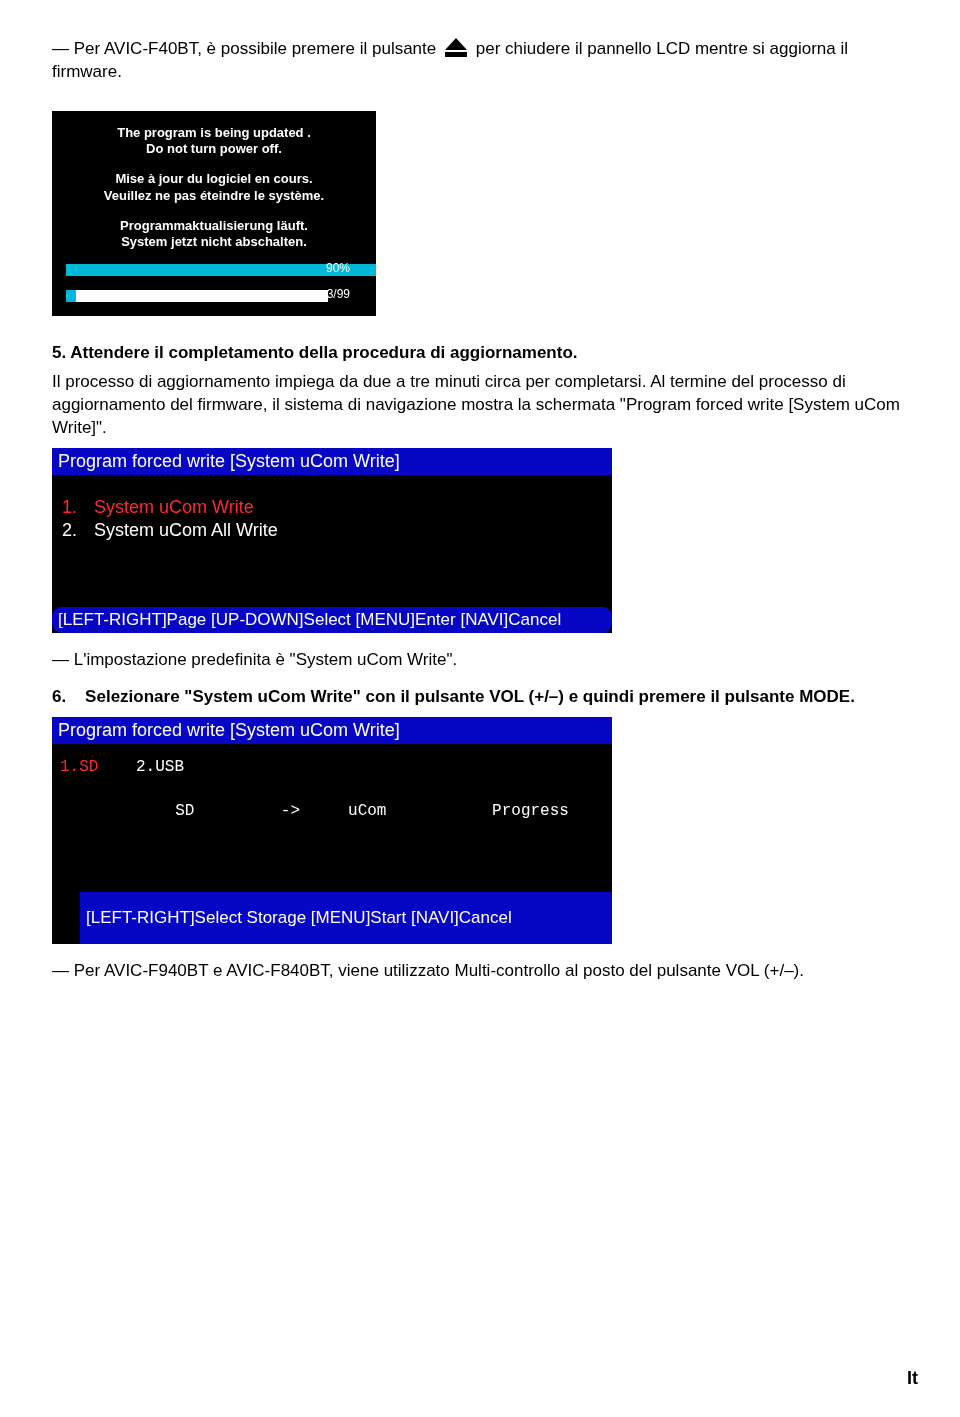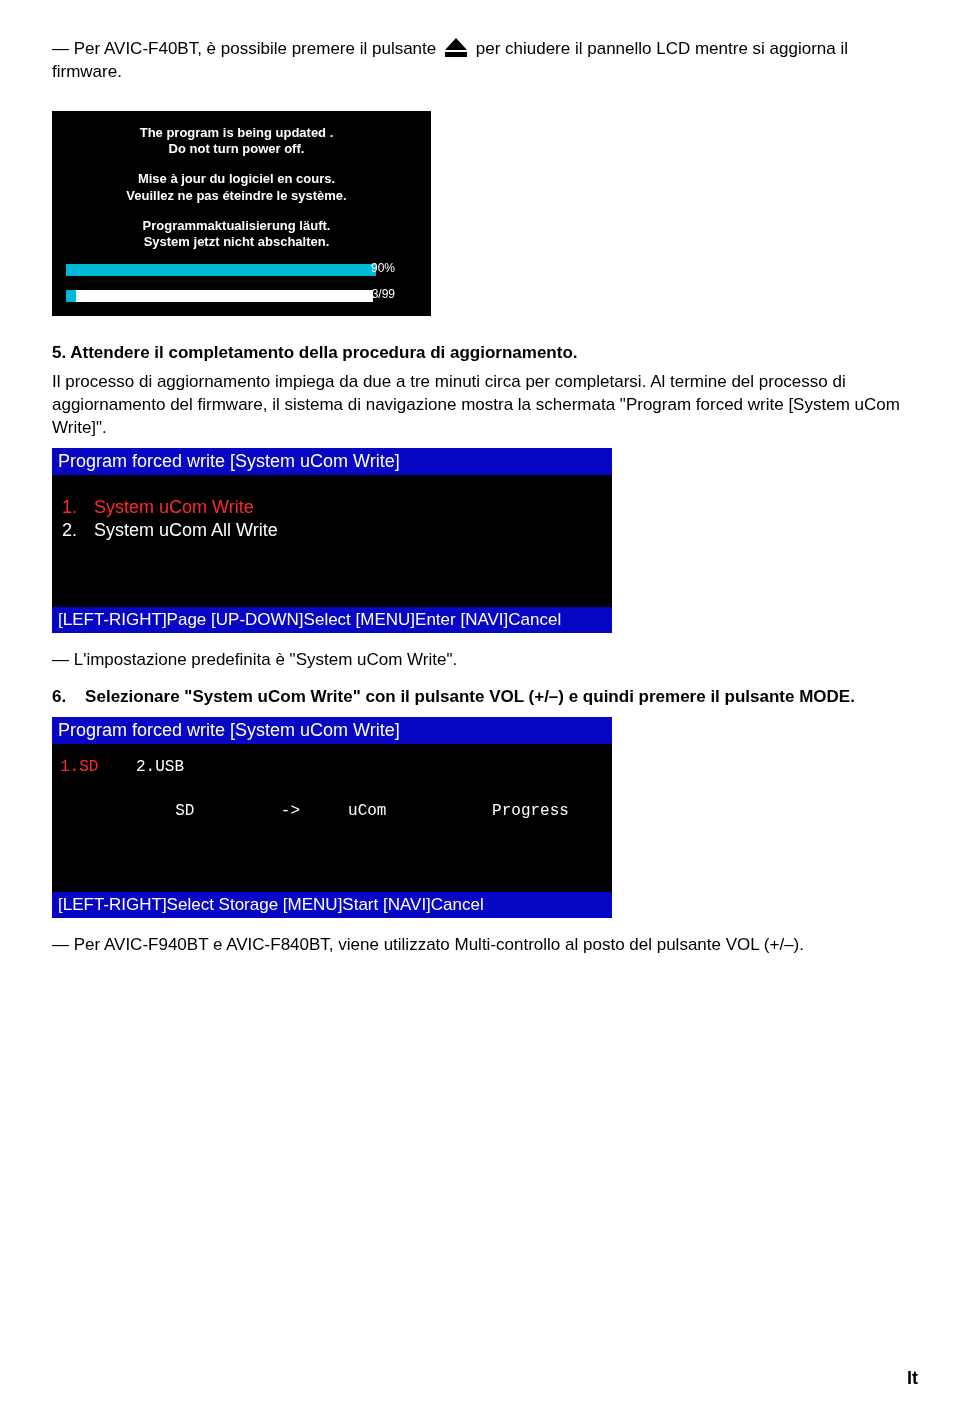--- a/index.html
+++ b/index.html
@@ -22,26 +22,26 @@
     height: 20px;
     vertical-align: -4px;
     position: relative;
     margin: 0 2px;
   }
   .eject-icon svg { display: block; }
   .bold { font-weight: bold; }
 
   
   .screen1 {
-    width: 379px;
+    width: 324px;
     background: #000;
     color: #fff;
     font-family: Arial, Helvetica, sans-serif;
     margin: 8px 0 26px 0;
-    padding: 14px 18px 12px 8px;
+    padding: 14px 8px 12px 8px;
     box-sizing: border-box;
     font-size: 13px;
   }
   .screen1 .msg-block { text-align: center; margin-bottom: 14px; font-weight: bold; }
   .screen1 .msg-block div { line-height: 1.25; }
   .screen1 .bar-row { position: relative; height: 14px; margin-top: 12px; }
   .screen1 .bar-bg {
     position: absolute; left: 6px; top: 0; right: 40px; height: 12px;
     background: #fff;
   }
@@ -74,20 +74,21 @@
   .screen2 .row { display: flex; align-items: baseline; margin-bottom: 2px; }
   .screen2 .num { width: 32px; font-size: 18px; }
   .screen2 .txt { font-size: 18px; }
   .screen2 .red { color: #ff2b2b; }
   .screen2 .white { color: #fff; }
   .screen2 .footer {
     background: #0606c4;
     color: #fff;
     padding: 3px 6px;
     font-size: 17px;
+    border-radius: 9px;
   }
 
   
   .screen3 {
     width: 560px;
     background: #000;
     margin: 8px 0 16px 0;
     font-family: "Courier New", Courier, monospace;
     font-size: 16px;
     color: #fff;
@@ -101,23 +102,24 @@
   }
   .screen3 .body { padding: 14px 8px 14px 8px; min-height: 120px; }
   .screen3 .storage { margin-bottom: 26px; }
   .screen3 .storage .sd { color: #ff2b2b; display: inline-block; margin-right: 28px; }
   .screen3 .storage .usb { color: #fff; display: inline-block; }
   .screen3 .col-head { color: #fff; white-space: pre; }
   .screen3 .data-row { color: #fff; white-space: pre; }
   .screen3 .footer {
     background: #0606c4;
     color: #fff;
-    padding: 3px 6px;
-    font-family: Arial, Helvetica, sans-serif;
-    font-size: 17px;
+    padding: 16px 6px;
+    font-family: Arial, Helvetica, sans-serif;
+    font-size: 17px;
+    margin-left: 28px;
   }
 
   .footer-lang {
     position: absolute;
     bottom: 28px;
     right: 42px;
     font-weight: bold;
     font-size: 18px;
   }
 </style>

